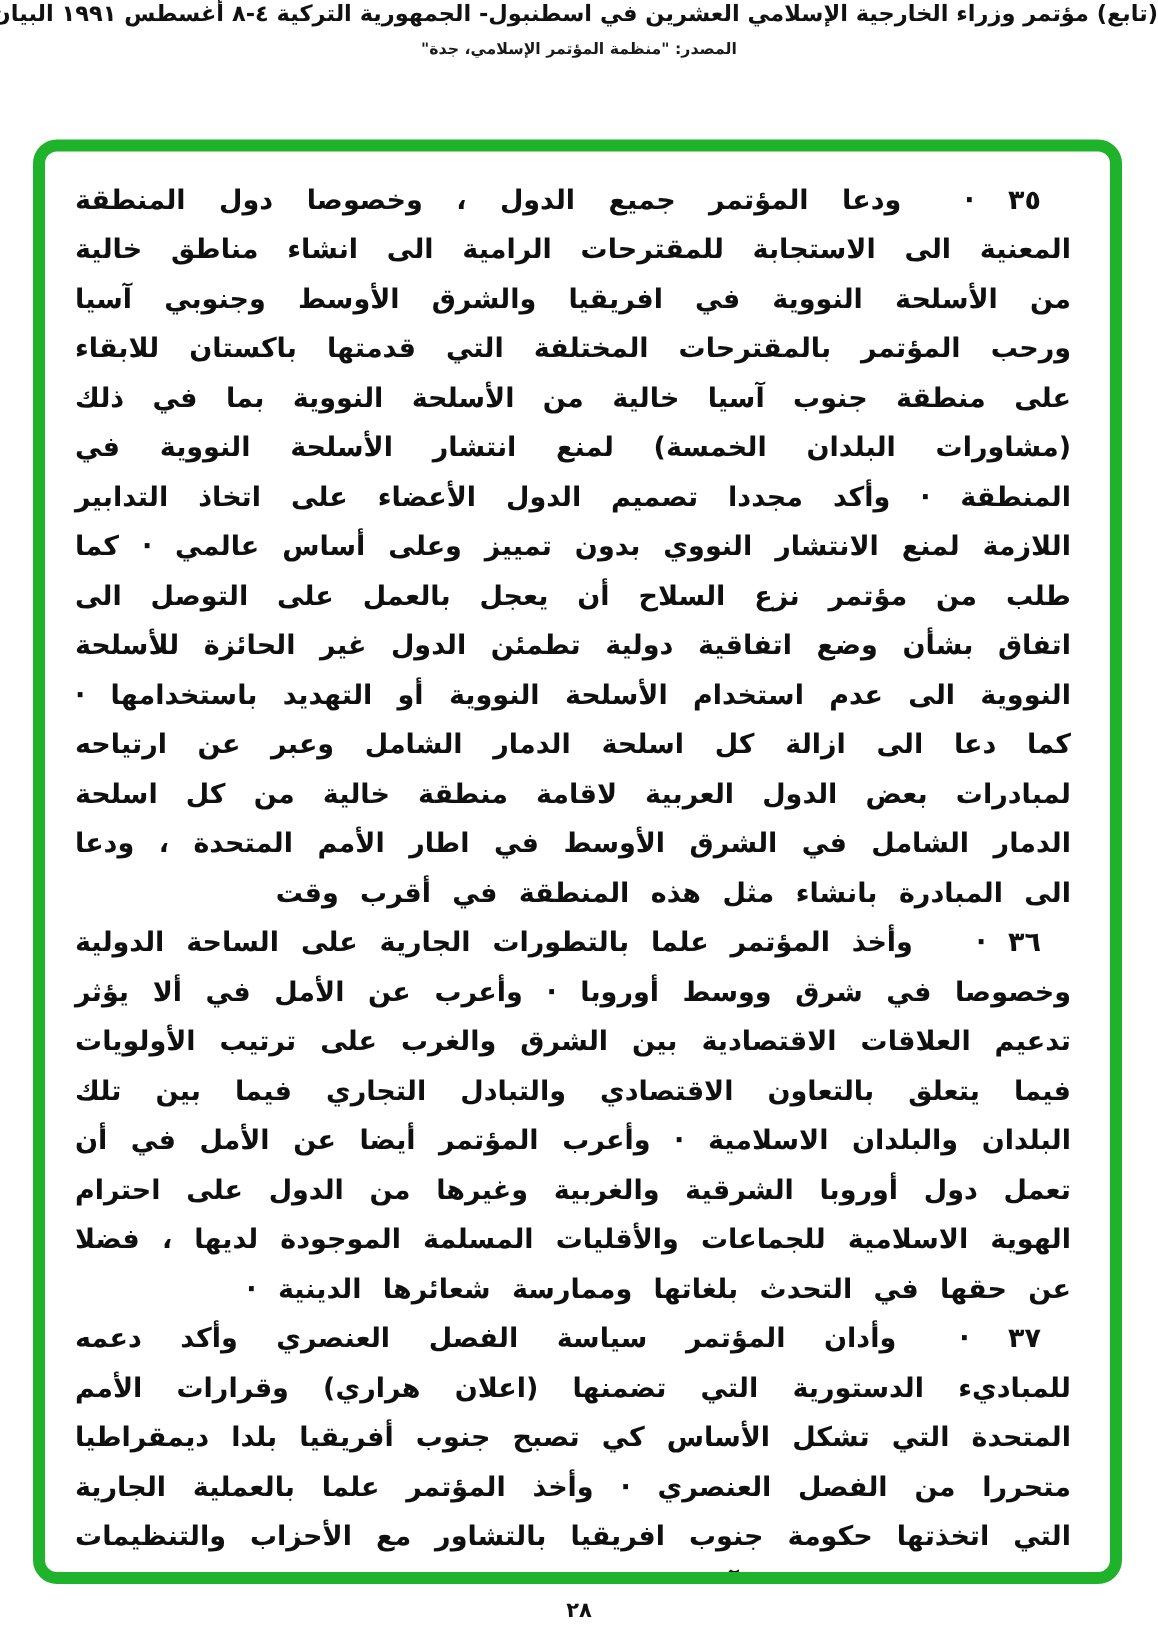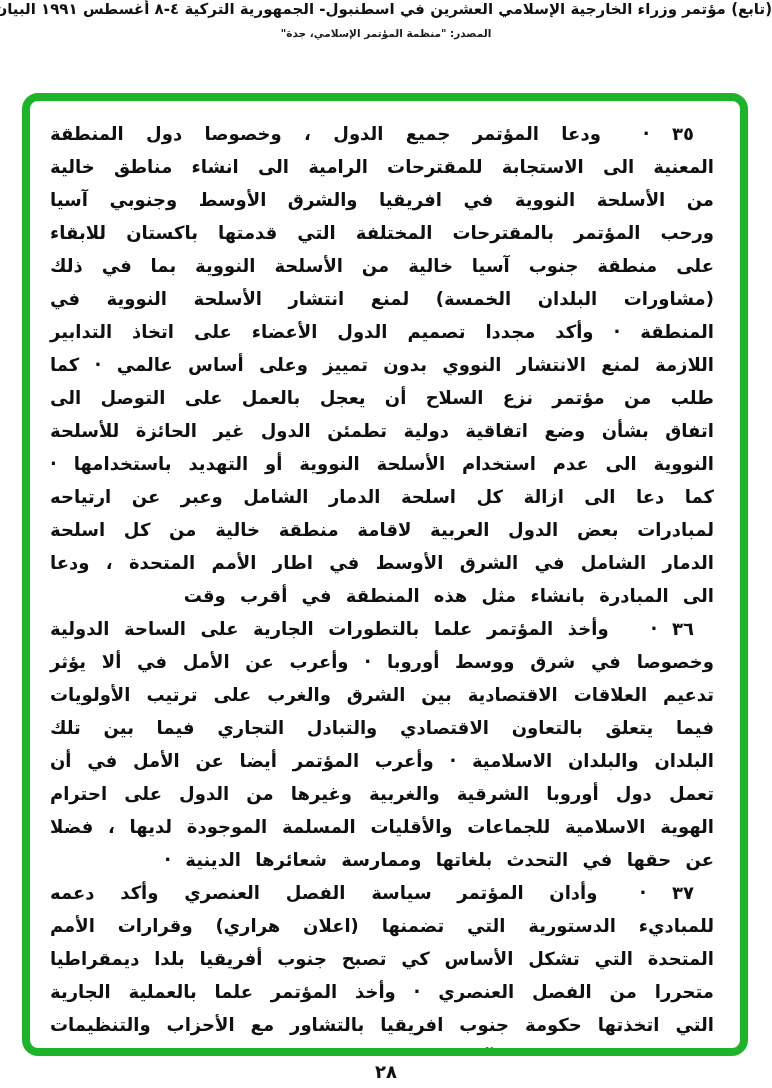--- a/index.html
+++ b/index.html
@@ -66,21 +66,21 @@
   .page-footer {
     position: absolute;
     left: 0;
     bottom: 6px;
     width: 100%;
     text-align: center;
   }
   .page-number {
     display: inline-block;
     font-weight: 700;
-    font-size: 18px;
+    font-size: 14px;
     color: #111;
     letter-spacing: 4px;
   }
 </style>
 </head>
 <body>
 
 <div class="page">
 
   <header>

